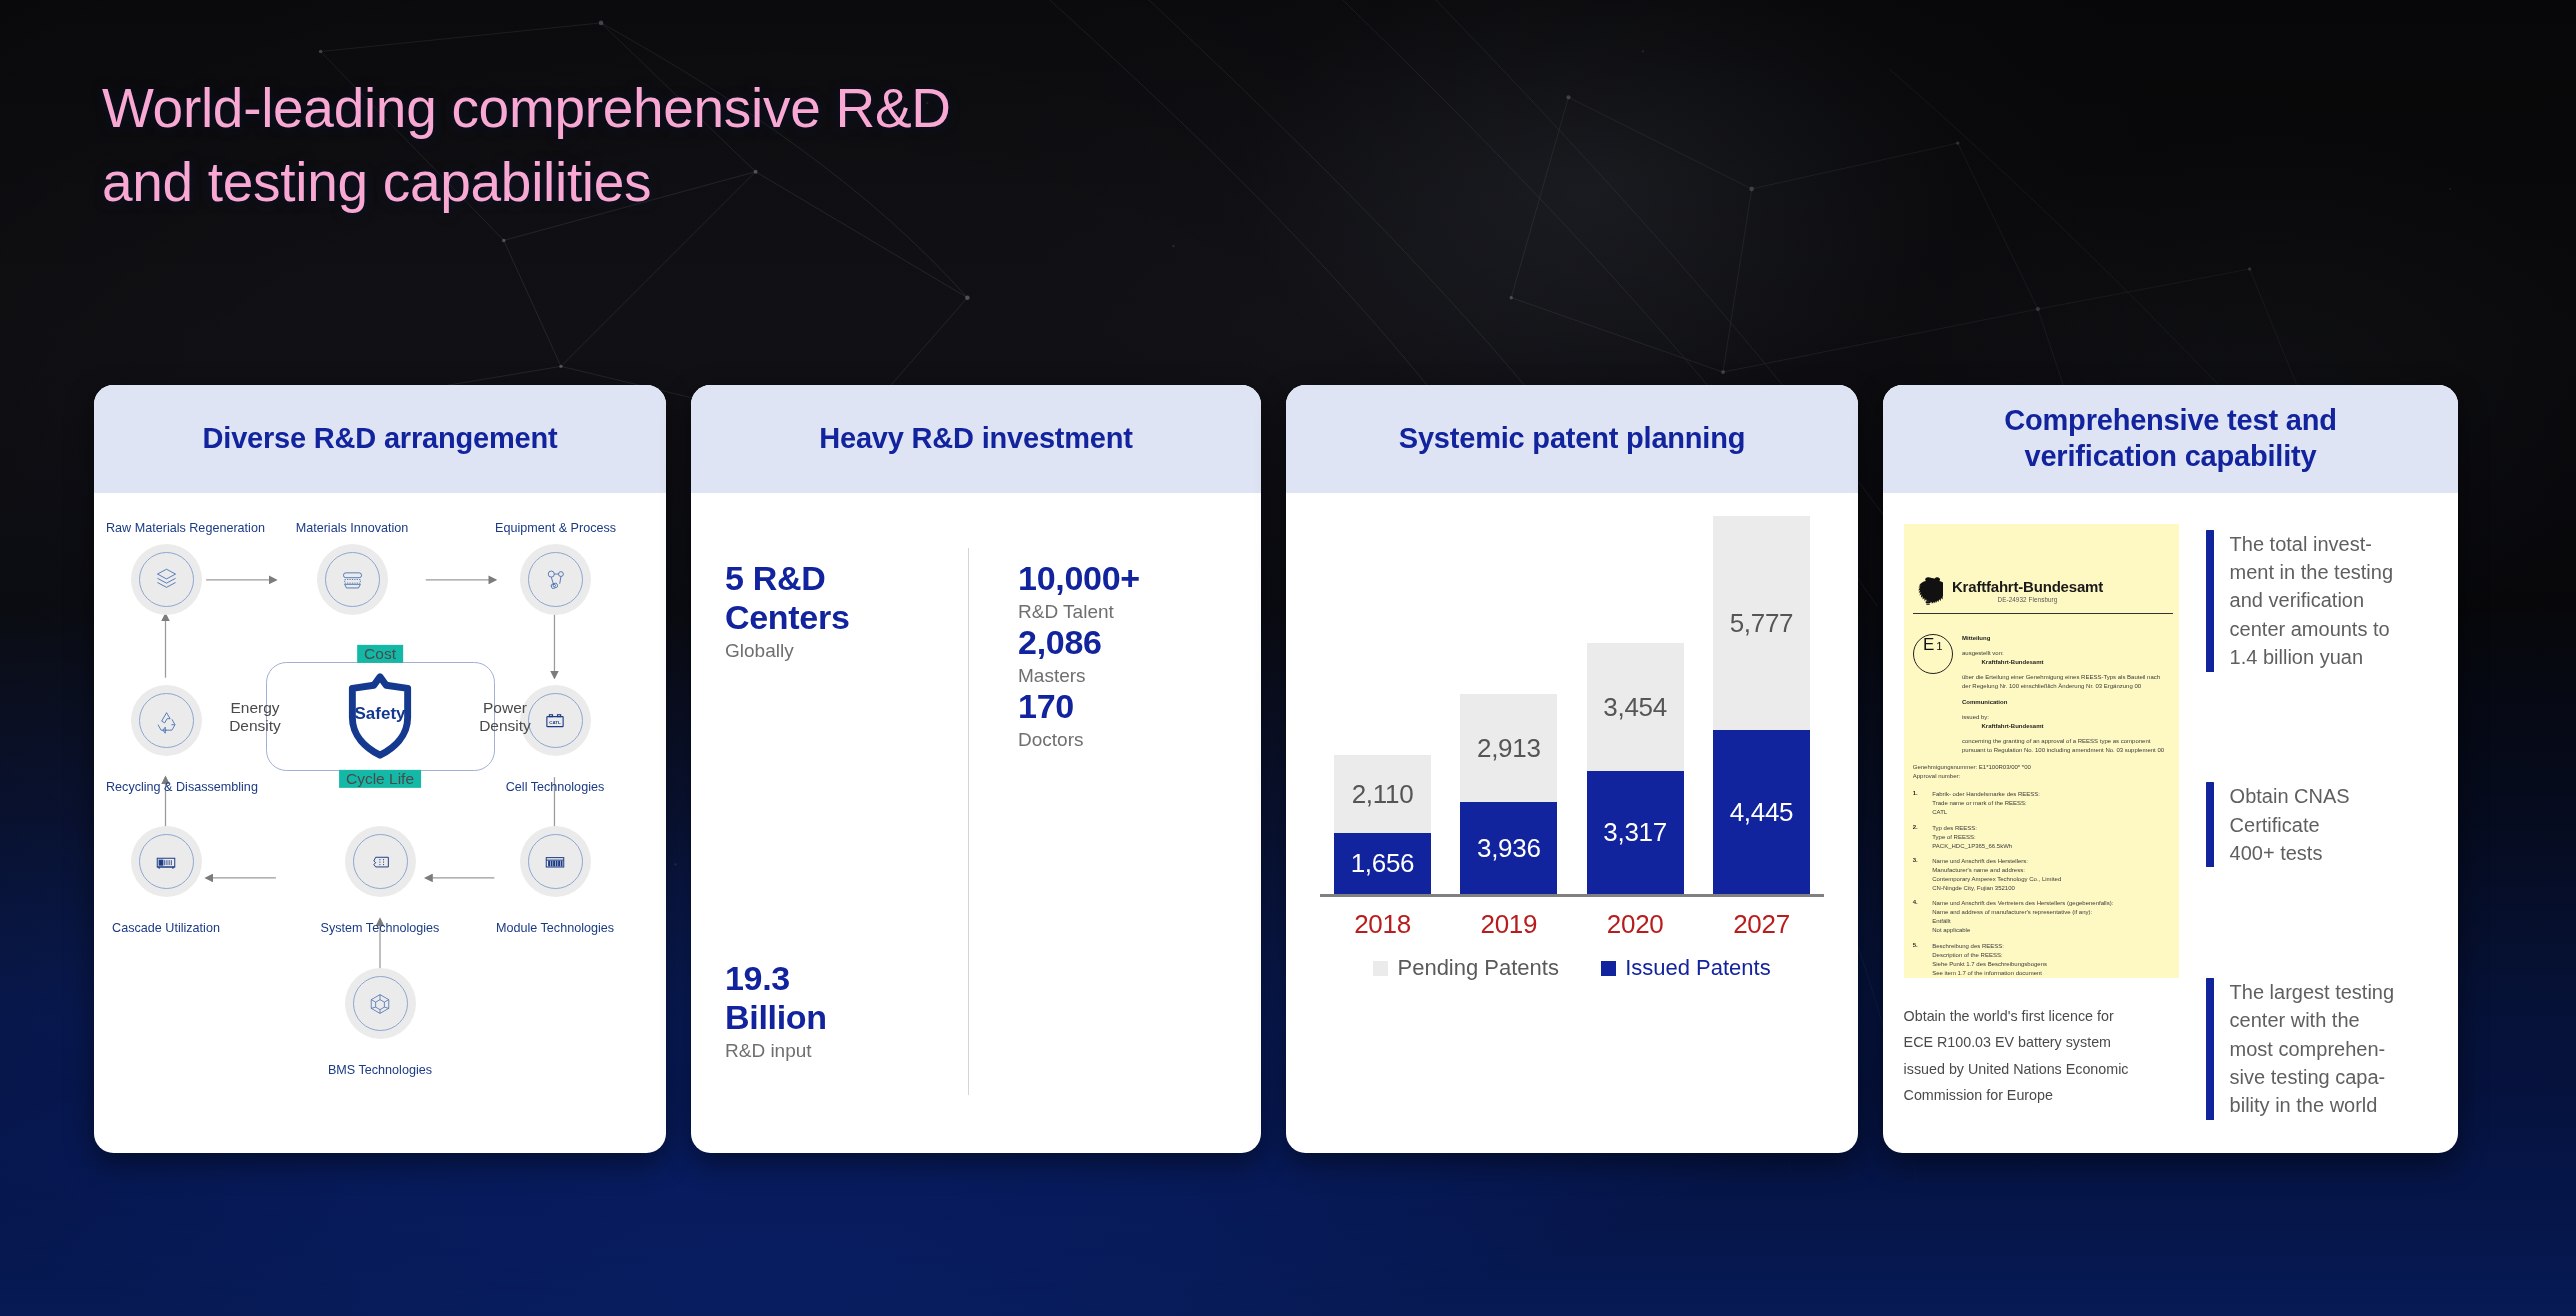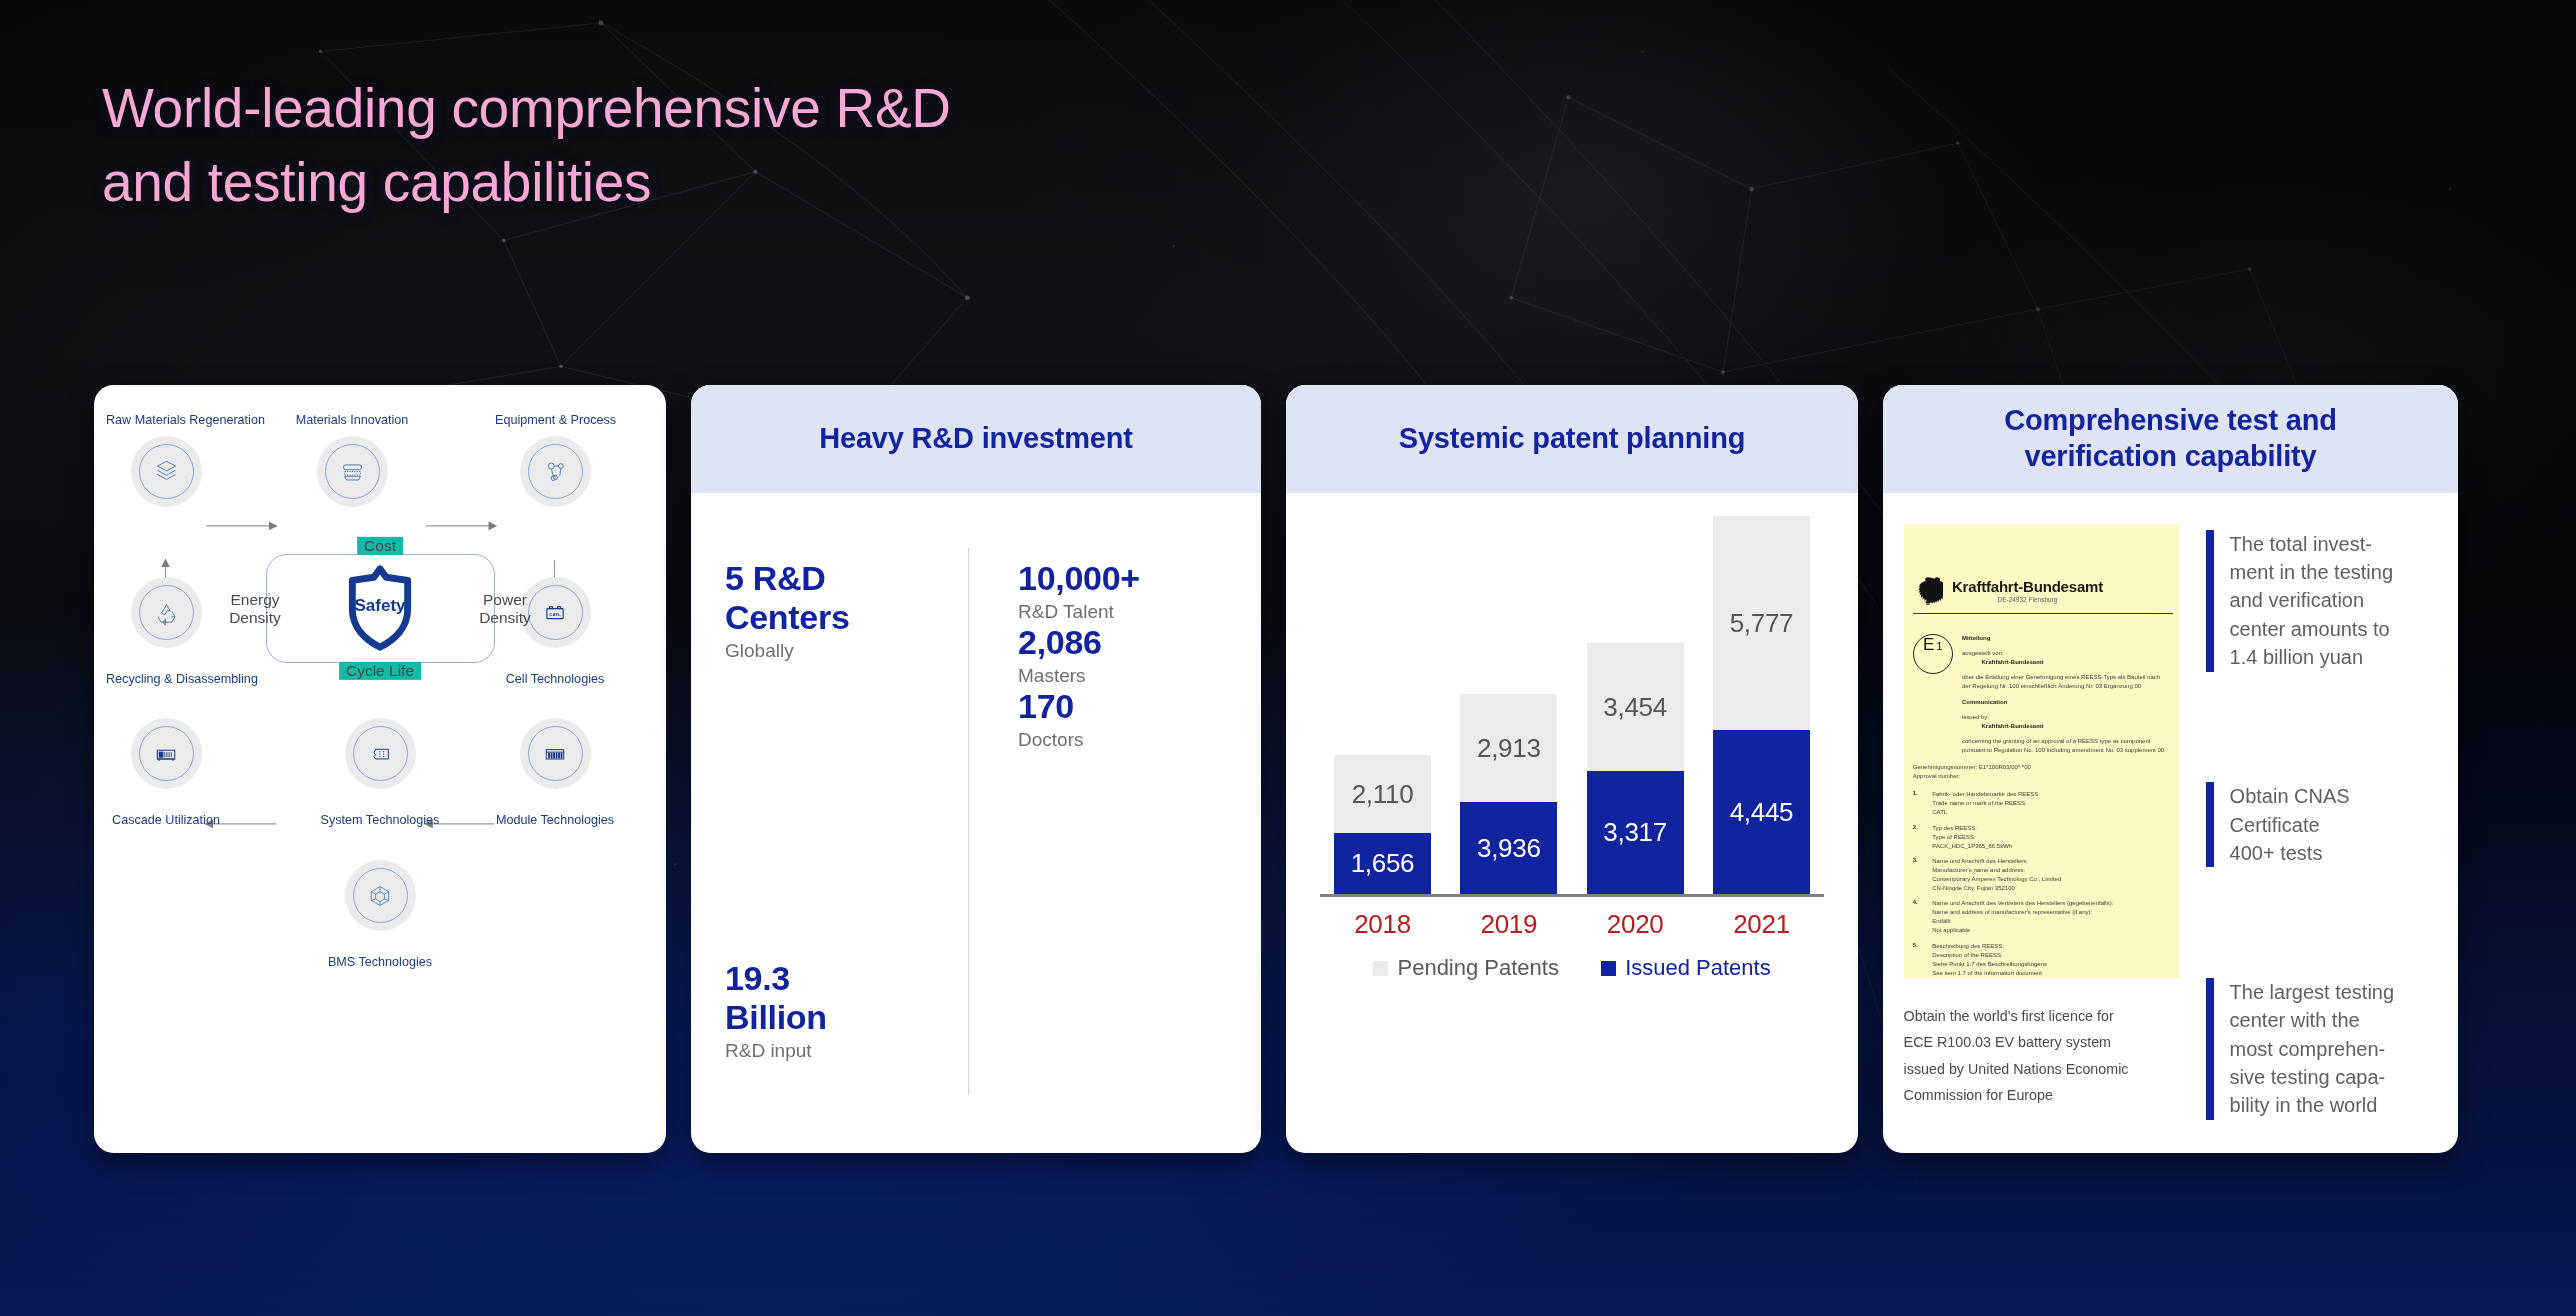--- a/index.html
+++ b/index.html
@@ -313,20 +313,23 @@
 
   <div class="bg-glowblue"></div>
   <div class="bg-vignette"></div>
 
   <h1 class="page-title">World-leading comprehensive R&amp;D
 and testing capabilities</h1>
 
   <div class="cards">
 
     <section class="card c1">
+      <div class="card-head">
+        <h2>Diverse R&amp;D arrangement</h2>
+      </div>
       <div class="card-body">
         <div class="diagram">
 
           <svg style="position:absolute;inset:0;width:100%;height:100%" viewBox="0 0 1000 1100">
             <defs>
               <marker id="ah" viewBox="0 0 10 10" refX="8" refY="5" markerWidth="7" markerHeight="7" orient="auto">
                 <path d="M0,0 L10,5 L0,10 z" fill="#7c7c7c"></path>
               </marker>
             </defs>
             <g stroke="#9a9a9a" stroke-width="2.2" fill="none" marker-end="url(#ah)">
@@ -574,21 +577,21 @@
                 <div class="seg issued" style="height: 164px;">
                   <span class="val">4,445</span>
                 </div>
               </div>
             </div>
           <div class="axis-line"></div>
           <div class="xlabels" id="xlabels">
               <span>2018</span>
               <span>2019</span>
               <span>2020</span>
-              <span>2021</span>
+              <span>2027</span>
             </div>
           <div class="legend">
             <div class="item">
               <span class="sw pending"></span>
               <span class="t pending">Pending Patents</span>
             </div>
             <div class="item">
               <span class="sw issued"></span>
               <span class="t issued">Issued Patents</span>
             </div>

